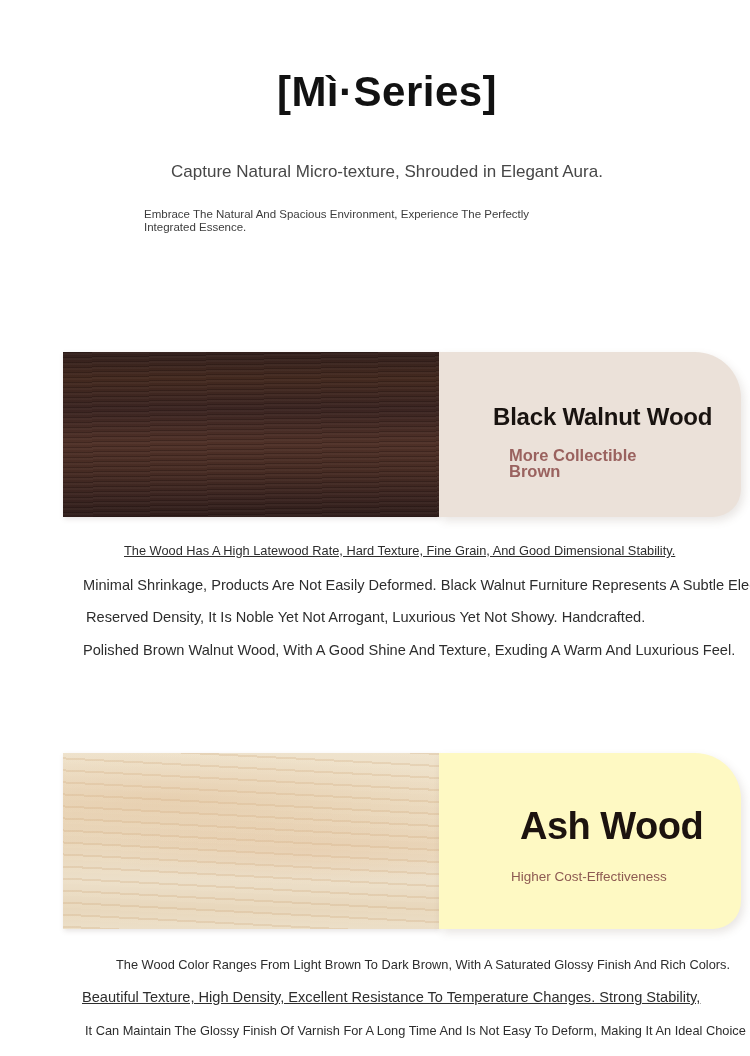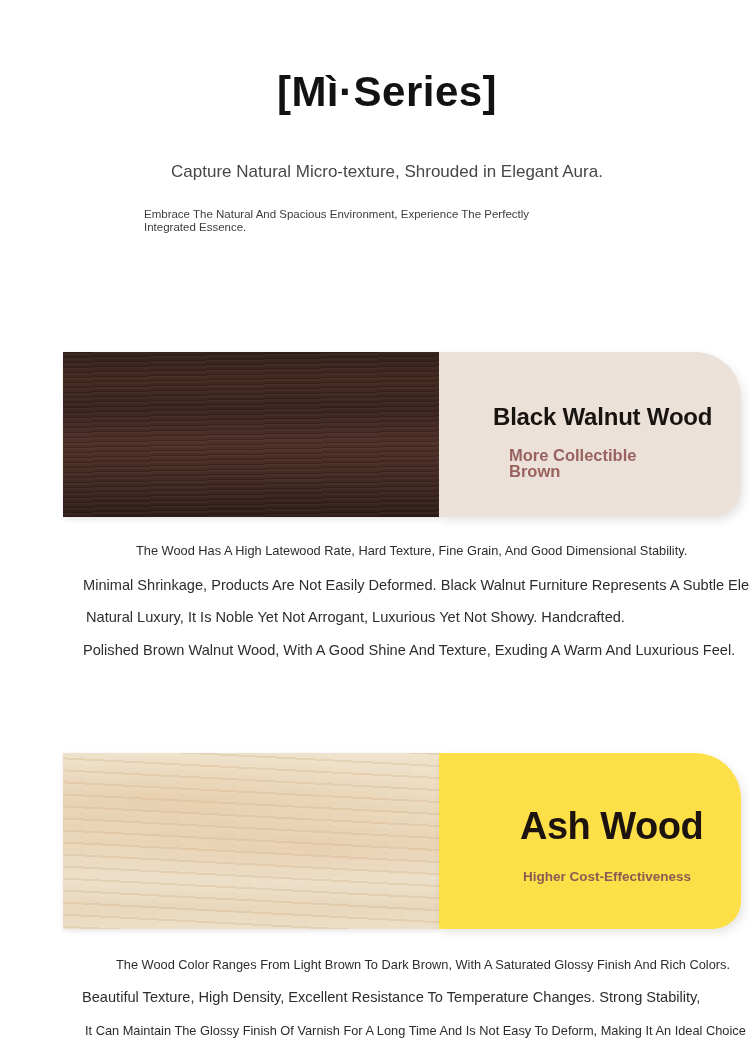--- a/index.html
+++ b/index.html
@@ -79,61 +79,61 @@
       linear-gradient(180deg,
         #efe3cd 0%, #ebdabf 30%, #e9d6ba 52%,
         #ecdfc9 72%, #e8d7bc 88%, #ecdfc8 100%);
   }
   .ash-heading {
     top: 48px; left: 77px;
     font-size: 38px; font-weight: 800; letter-spacing: -0.5px;
     color: #1c130f;
   }
   .ash-tagline {
-    top: 112px; left: 80px;
-    font-size: 13.5px; font-weight: 700;
+    top: 112px; left: 68px;
+    font-size: 13.5px; font-weight: 400;
   }
 
   
   .para-line { white-space: nowrap; font-weight: 500; color: #2d2d2d; }
   .fs-sm { font-size: 12.8px; }
   .fs-md { font-size: 14.6px; }
 
-  #w-line-0 { top: 531px; left: 124px; }
+  #w-line-0 { top: 531px; left: 112px; text-decoration: underline; }
   #w-line-1 { top: 565px; left: 71px; }
   #w-line-2 { top: 597px; left: 74px; }
   #w-line-3 { top: 630px; left: 71px; }
 
   #a-line-0 { top: 945px; left: 104px; }
-  #a-line-1 { top: 977px; left: 70px; }
+  #a-line-1 { top: 977px; left: 70px; text-decoration: underline; }
   #a-line-2 { top: 1011px; left: 73px; }
 </style>
 </head>
 <body>
 
 <h1 class="abs page-title">[Mì·Series]</h1>
 <div class="abs page-subtitle">Capture Natural Micro-texture, Shrouded in Elegant Aura.</div>
 <div class="abs page-description">Embrace The Natural And Spacious Environment, Experience The Perfectly Integrated Essence.</div>
 
 <section class="abs wood-section" id="walnut-section">
   <div class="swatch"></div>
   <div class="panel" style="background: rgb(235, 225, 217);">
     <h2 class="abs walnut-heading">Black Walnut Wood</h2>
     <div class="abs walnut-tagline" style="color: rgb(154, 98, 95);">More Collectible Brown</div>
   </div>
 </section>
 
 <p class="abs para-line fs-sm" id="w-line-0">The Wood Has A High Latewood Rate, Hard Texture, Fine Grain, And Good Dimensional Stability.</p>
 <p class="abs para-line fs-md" id="w-line-1">Minimal Shrinkage, Products Are Not Easily Deformed. Black Walnut Furniture Represents A Subtle Elegance.</p>
-<p class="abs para-line fs-md" id="w-line-2">Natural Luxury, It Is Noble Yet Not Arrogant, Luxurious Yet Not Showy. Handcrafted.</p>
+<p class="abs para-line fs-md" id="w-line-2">Reserved Density, It Is Noble Yet Not Arrogant, Luxurious Yet Not Showy. Handcrafted.</p>
 <p class="abs para-line fs-md" id="w-line-3">Polished Brown Walnut Wood, With A Good Shine And Texture, Exuding A Warm And Luxurious Feel.</p>
 
 <section class="abs wood-section" id="ash-section">
   <div class="swatch"></div>
-  <div class="panel" style="background: #fde047;">
+  <div class="panel" style="background: #fef9c3;">
     <h2 class="abs ash-heading">Ash Wood</h2>
     <div class="abs ash-tagline" style="color: rgb(141, 90, 82);">Higher Cost-Effectiveness</div>
   </div>
 </section>
 
 <p class="abs para-line fs-sm" id="a-line-0">The Wood Color Ranges From Light Brown To Dark Brown, With A Saturated Glossy Finish And Rich Colors.</p>
 <p class="abs para-line fs-md" id="a-line-1">Beautiful Texture, High Density, Excellent Resistance To Temperature Changes. Strong Stability,</p>
 <p class="abs para-line fs-sm" id="a-line-2">It Can Maintain The Glossy Finish Of Varnish For A Long Time And Is Not Easy To Deform, Making It An Ideal Choice For Furniture.</p>
 
 </body></html>

